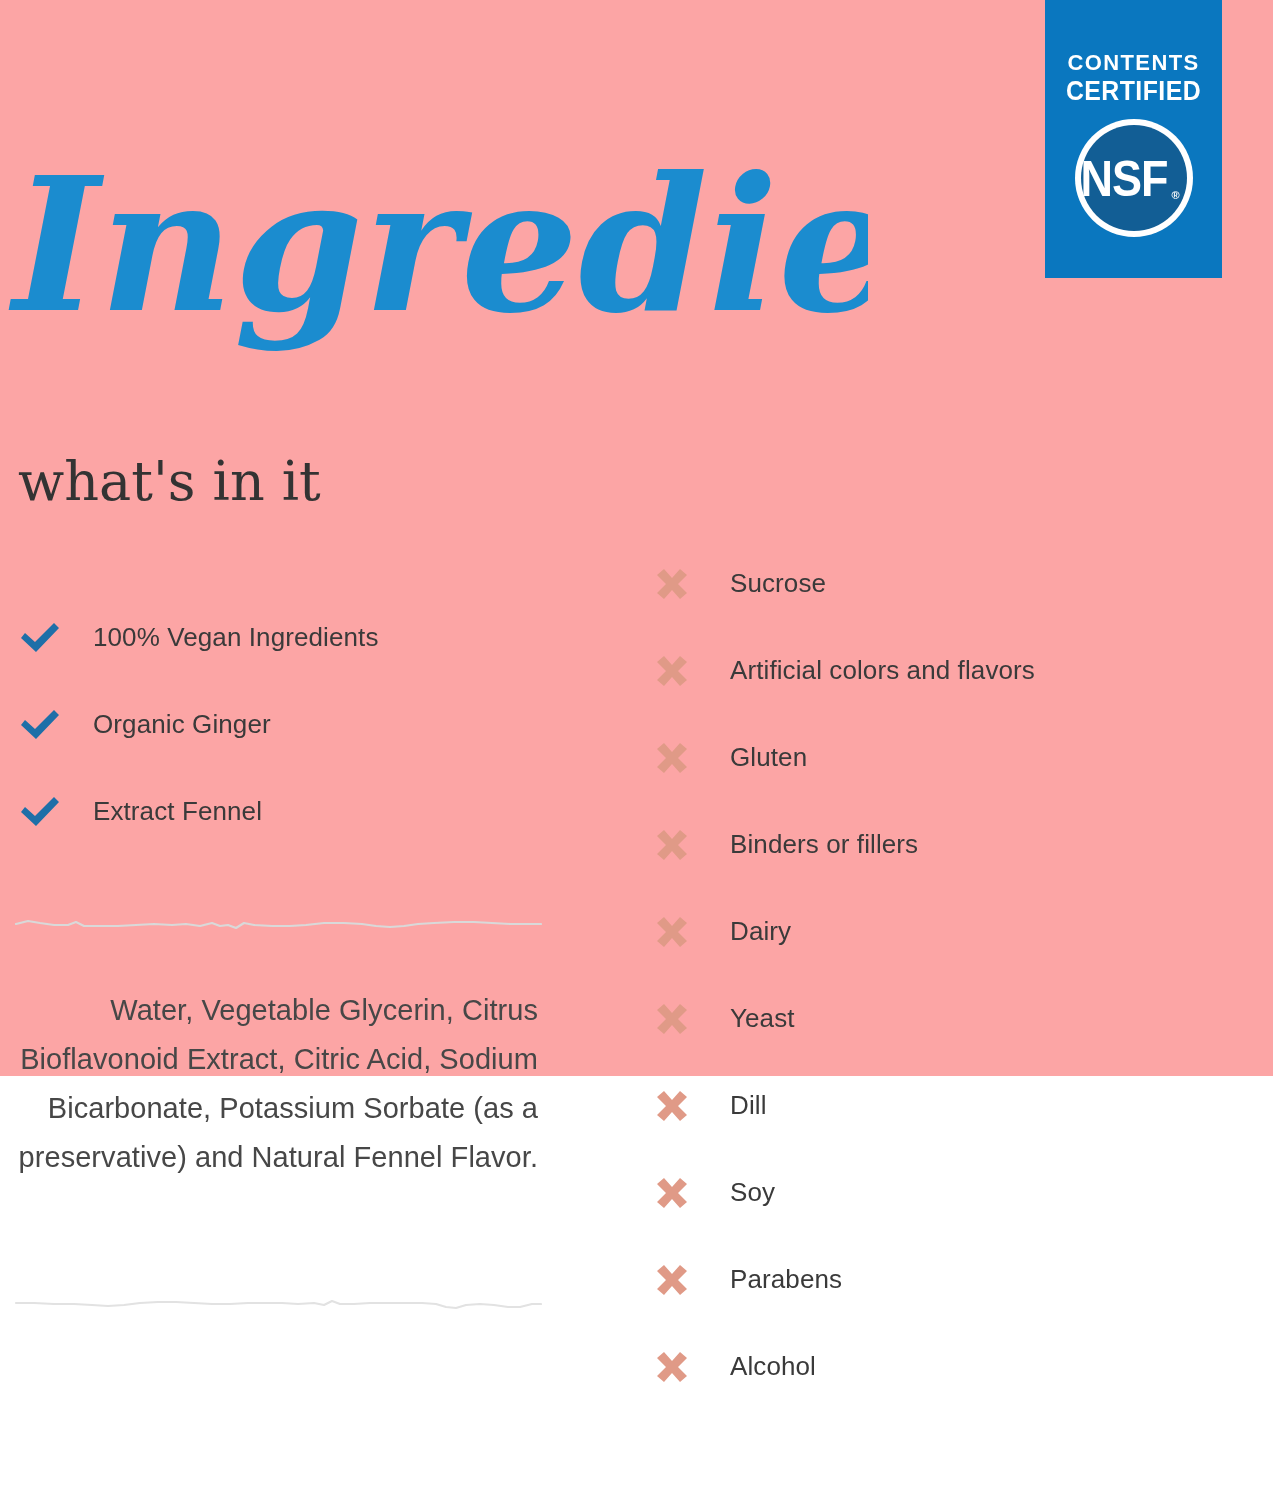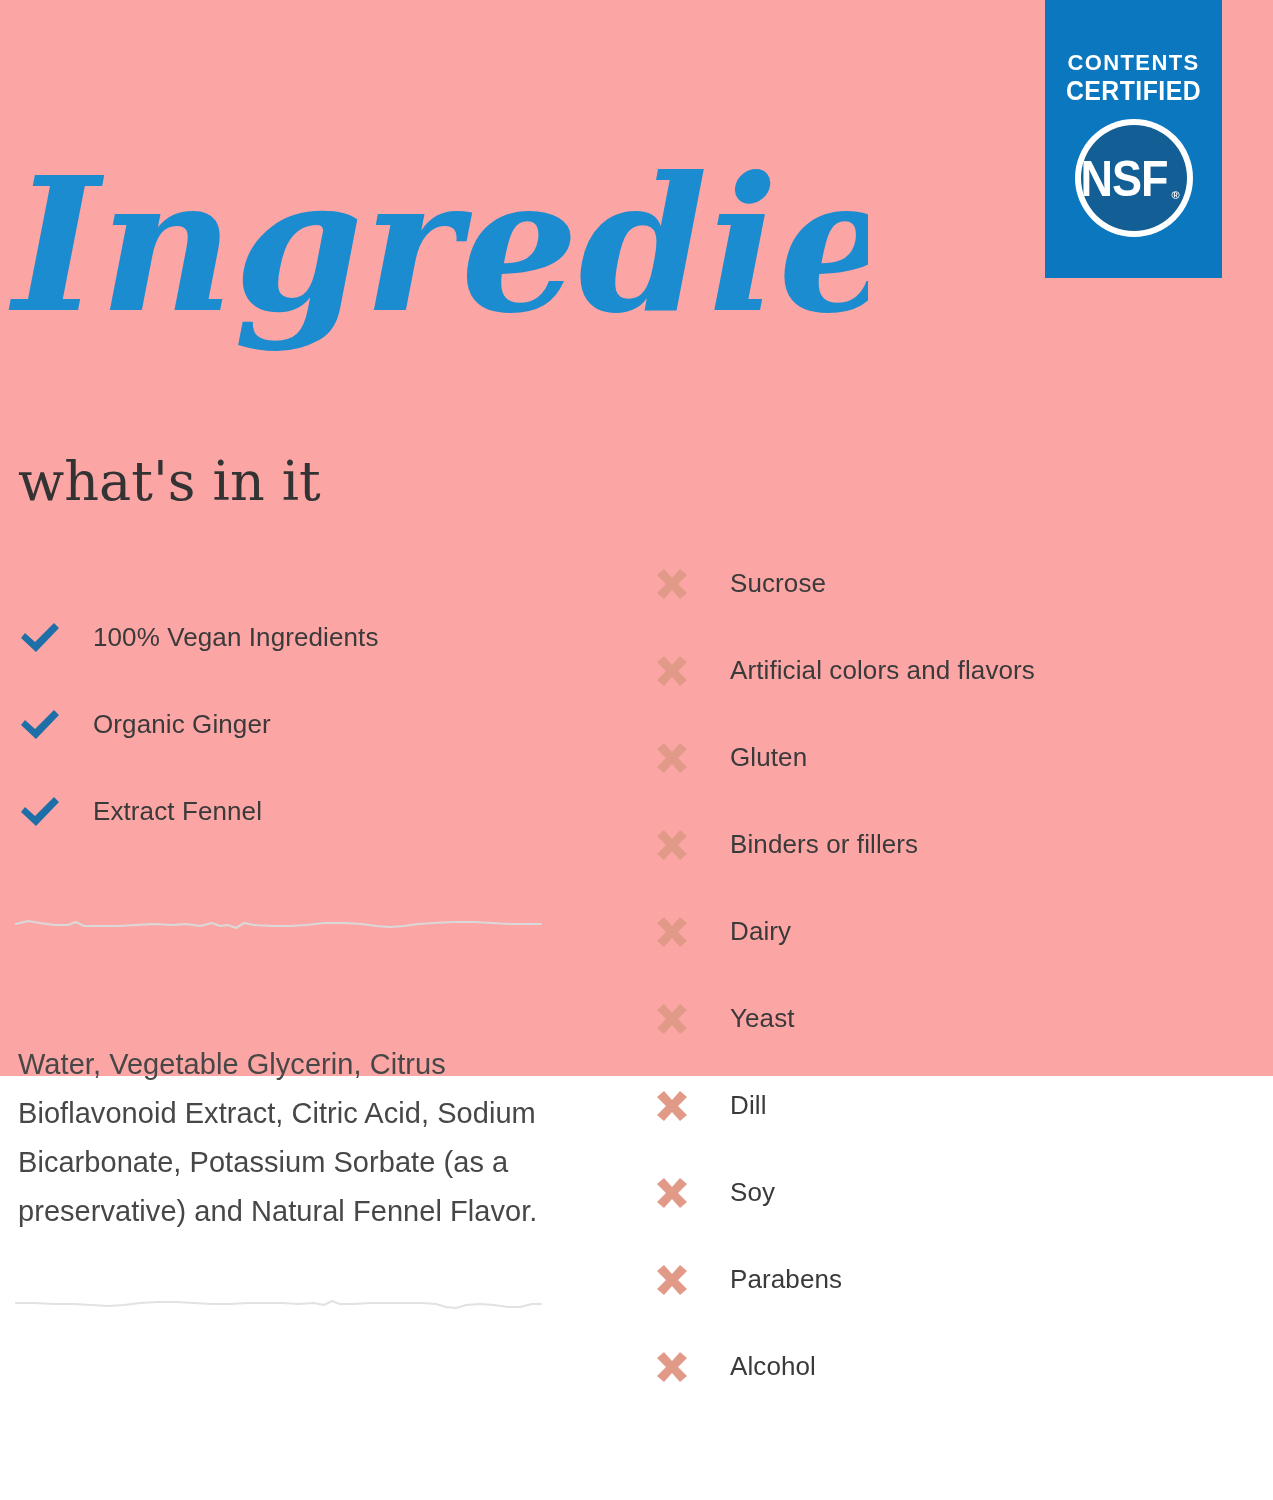--- a/index.html
+++ b/index.html
@@ -169,27 +169,28 @@
     height: 22px;
   }
   .divider-1 { top: 912px; }
   .divider-2 { top: 1292px; }
   .divider svg { display: block; }
 
   
   .ingredient-paragraph {
     position: absolute;
     left: 18px;
-    top: 1040px;
+    top: 986px;
     width: 520px;
     font-family: "Liberation Sans", sans-serif;
     font-size: 29px;
     line-height: 49px;
     color: #474747;
     letter-spacing: 0.05px;
+    text-align: right;
   }
 </style>
 </head>
 <body>
 
 <div id="page">
 
   <div class="nsf-badge">
     <div class="nsf-contents">CONTENTS</div>
     <div class="nsf-certified">CERTIFIED</div>

